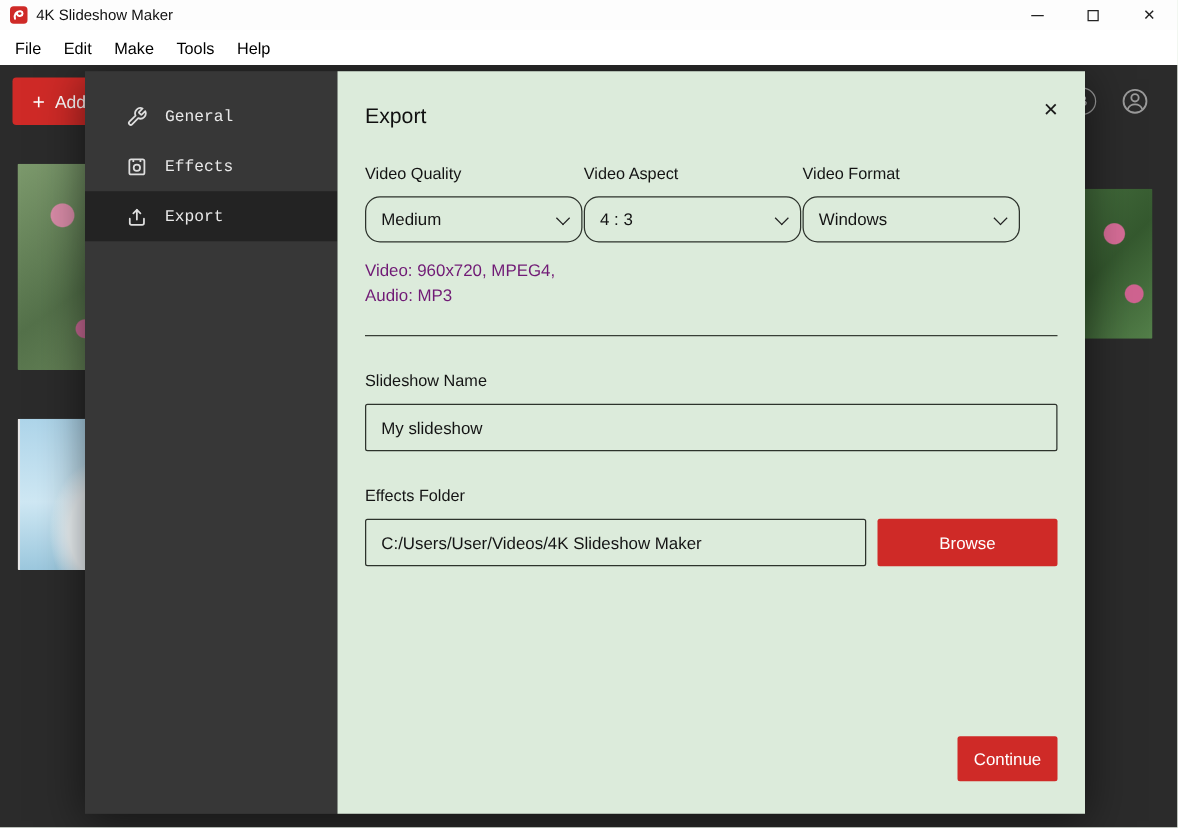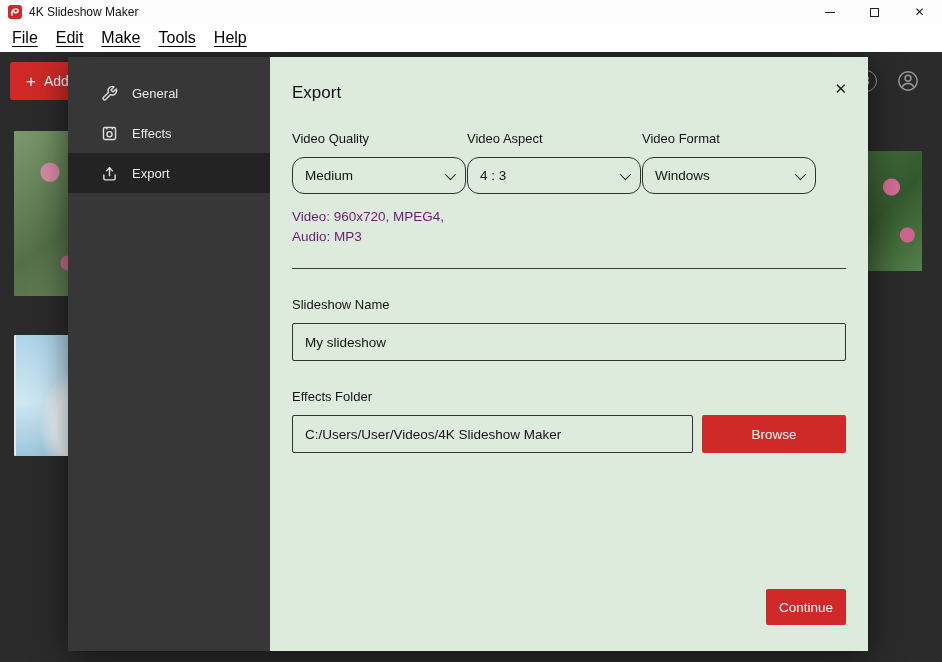--- a/index.html
+++ b/index.html
@@ -11,21 +11,21 @@
   .app-icon { width: 14px; height: 14px; border-radius: 3px; background: #cf2a27; display: inline-flex; align-items: center; justify-content: center; margin-right: 7px; }
   .app-icon svg { display: block; }
   .win-title { font-size: 12px; color: #111; }
   .win-controls { margin-left: auto; display: flex; height: 24px; }
   .win-btn { width: 45px; height: 24px; display: flex; align-items: center; justify-content: center; color: #222; font-size: 12px; cursor: default; }
   .glyph-min { width: 10px; height: 1px; background: #222; display: block; }
   .glyph-max { width: 9px; height: 9px; border: 1px solid #222; display: block; }
 
   
   .menubar { height: 28px; background: #fff; display: flex; align-items: center; padding-left: 3px; }
-  .menu-item { display: inline-block; font-size: 16px; color: #000; padding: 3px 9px; text-decoration: underline; text-underline-offset: 3px; text-decoration-thickness: 1px; cursor: default; }
+  .menu-item { display: inline-block; font-size: 13px; color: #000; padding: 3px 9px; text-underline-offset: 3px; text-decoration-thickness: 1px; cursor: default; }
 
   
   .content { position: absolute; top: 52px; left: 0; width: 942px; height: 610px; background: #2b2b2b; overflow: hidden; }
 
   .add-button { position: absolute; left: 10px; top: 10px; height: 38px; padding: 0 16px; background: #cf2a27; color: #fff; border: none; border-radius: 3px; font-size: 14px; display: flex; align-items: center; gap: 8px; font-family: inherit; }
   .add-plus { font-size: 17px; line-height: 1; }
 
   .thumb { position: absolute; border-radius: 1px; }
   .thumb-flowers { left: 14px; top: 79px; width: 120px; height: 165px;
     background:
@@ -44,21 +44,21 @@
       linear-gradient(135deg, #4e7a46, #35592f 60%, #54804a); }
 
   .top-icon { position: absolute; width: 22px; height: 22px; border-radius: 50%; border: 1.5px solid #9a9a9a; color: #b5b5b5; display: flex; align-items: center; justify-content: center; font-size: 12px; background: transparent; }
   .icon-badge { left: 855px; top: 18px; }
   .icon-account { left: 897px; top: 18px; border: none; }
 
   
   .overlay { position: absolute; left: 68px; top: 5px; width: 800px; height: 594px; display: flex; box-shadow: 0 6px 34px rgba(0,0,0,0.55); z-index: 10; }
 
   .sidebar { width: 202px; background: #373737; padding-top: 16px; flex-shrink: 0; }
-  .side-item { height: 40px; display: flex; align-items: center; gap: 14px; padding-left: 33px; color: #e9e9e9; font-size: 13px; cursor: default; }
+  .side-item { height: 40px; display: flex; align-items: center; gap: 14px; padding-left: 33px; color: #e9e9e9; font-size: 13px; cursor: default; font-family: Liberation Mono, monospace; }
   .side-item.selected { background: #232323; }
   .side-icon { width: 17px; height: 17px; display: inline-flex; }
   .side-icon svg { display: block; }
 
   .panel { flex: 1; background: #dcebdb; position: relative; padding: 0 22px; }
   .panel-title { font-size: 17px; font-weight: 500; color: #101010; padding-top: 26px; }
   .close-x { position: absolute; top: 24px; right: 21px; font-size: 15px; color: #1a1a1a; background: none; border: none; line-height: 1; font-family: inherit; cursor: default; }
 
   .field-row { display: flex; gap: 1px; margin-top: 28px; }
   .field { width: 174px; }

